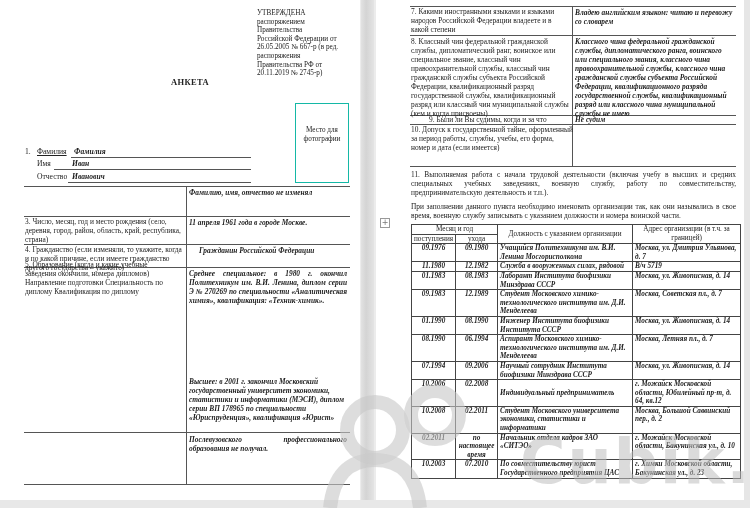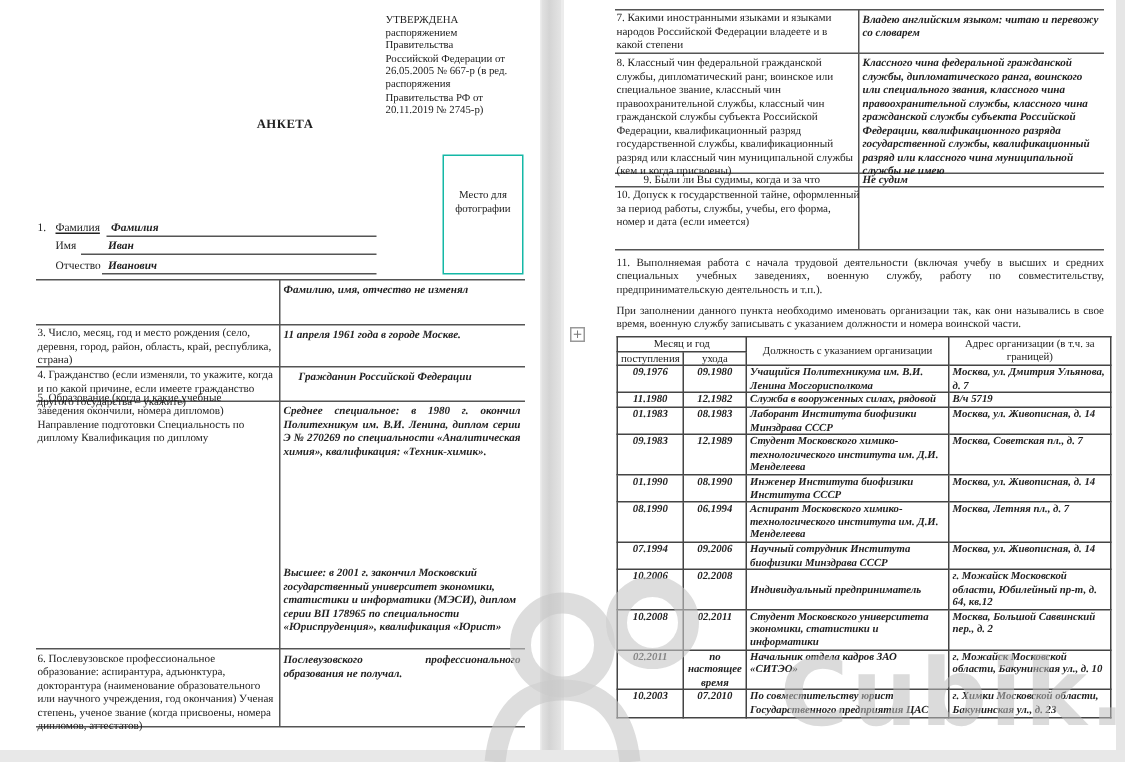--- a/index.html
+++ b/index.html
@@ -99,21 +99,20 @@
   <div class="cell" style="left:25px;top:217px;width:158px;">3. Число, месяц, год и место рождения (село, деревня, город, район, область, край, республика, страна)</div>
   <div class="cell bi" style="left:189px;top:218px;width:160px;">11 апреля 1961 года в городе Москве.</div>
 
   <div class="cell" style="left:25px;top:245px;width:158px;">4. Гражданство (если изменяли, то укажите, когда и по какой причине, если имеете гражданство другого государства – укажите)</div>
   <div class="cell bi" style="left:189px;top:246px;width:160px;margin-left:10px;">Гражданин Российской Федерации</div>
 
   <div class="cell" style="left:25px;top:260px;width:140px;">5. Образование (когда и какие учебные заведения окончили, номера дипломов) Направление подготовки Специальность по диплому Квалификация по диплому</div>
   <div class="cell bi just" style="left:189px;top:269px;width:158px;">Среднее специальное: в 1980 г. окончил Политехникум им. В.И. Ленина, диплом серии Э № 270269 по специальности «Аналитическая химия», квалификация: «Техник-химик».</div>
   <div class="cell bi" style="left:189px;top:377px;width:158px;">Высшее: в 2001 г. закончил Московский государственный университет экономики, статистики и информатики (МЭСИ), диплом серии ВП 178965 по специальности «Юриспруденция», квалификация «Юрист»</div>
 
-  <div class="cell" style="left:25px;top:434px;width:158px;">6. Послевузовское профессиональное образование: аспирантура, адъюнктура, докторантура (наименование образовательного или научного учреждения, год окончания) Ученая степень, ученое звание (когда присвоены, номера дипломов, аттестатов)</div>
   <div class="cell bi just" style="left:189px;top:435px;width:158px;">Послевузовского профессионального образования не получал.</div>
 </div>
 
 <div class="scroll-strip"></div>
 
 <div class="page" id="page-right">
   <div class="hline" style="left:34px;top:6px;width:326px;border-top-width:1.5px;"></div>
   <div class="vline" style="left:196px;top:6px;height:160px;"></div>
   <div class="hline" style="left:34px;top:35px;width:326px;"></div>
   <div class="hline" style="left:34px;top:115px;width:326px;"></div>

